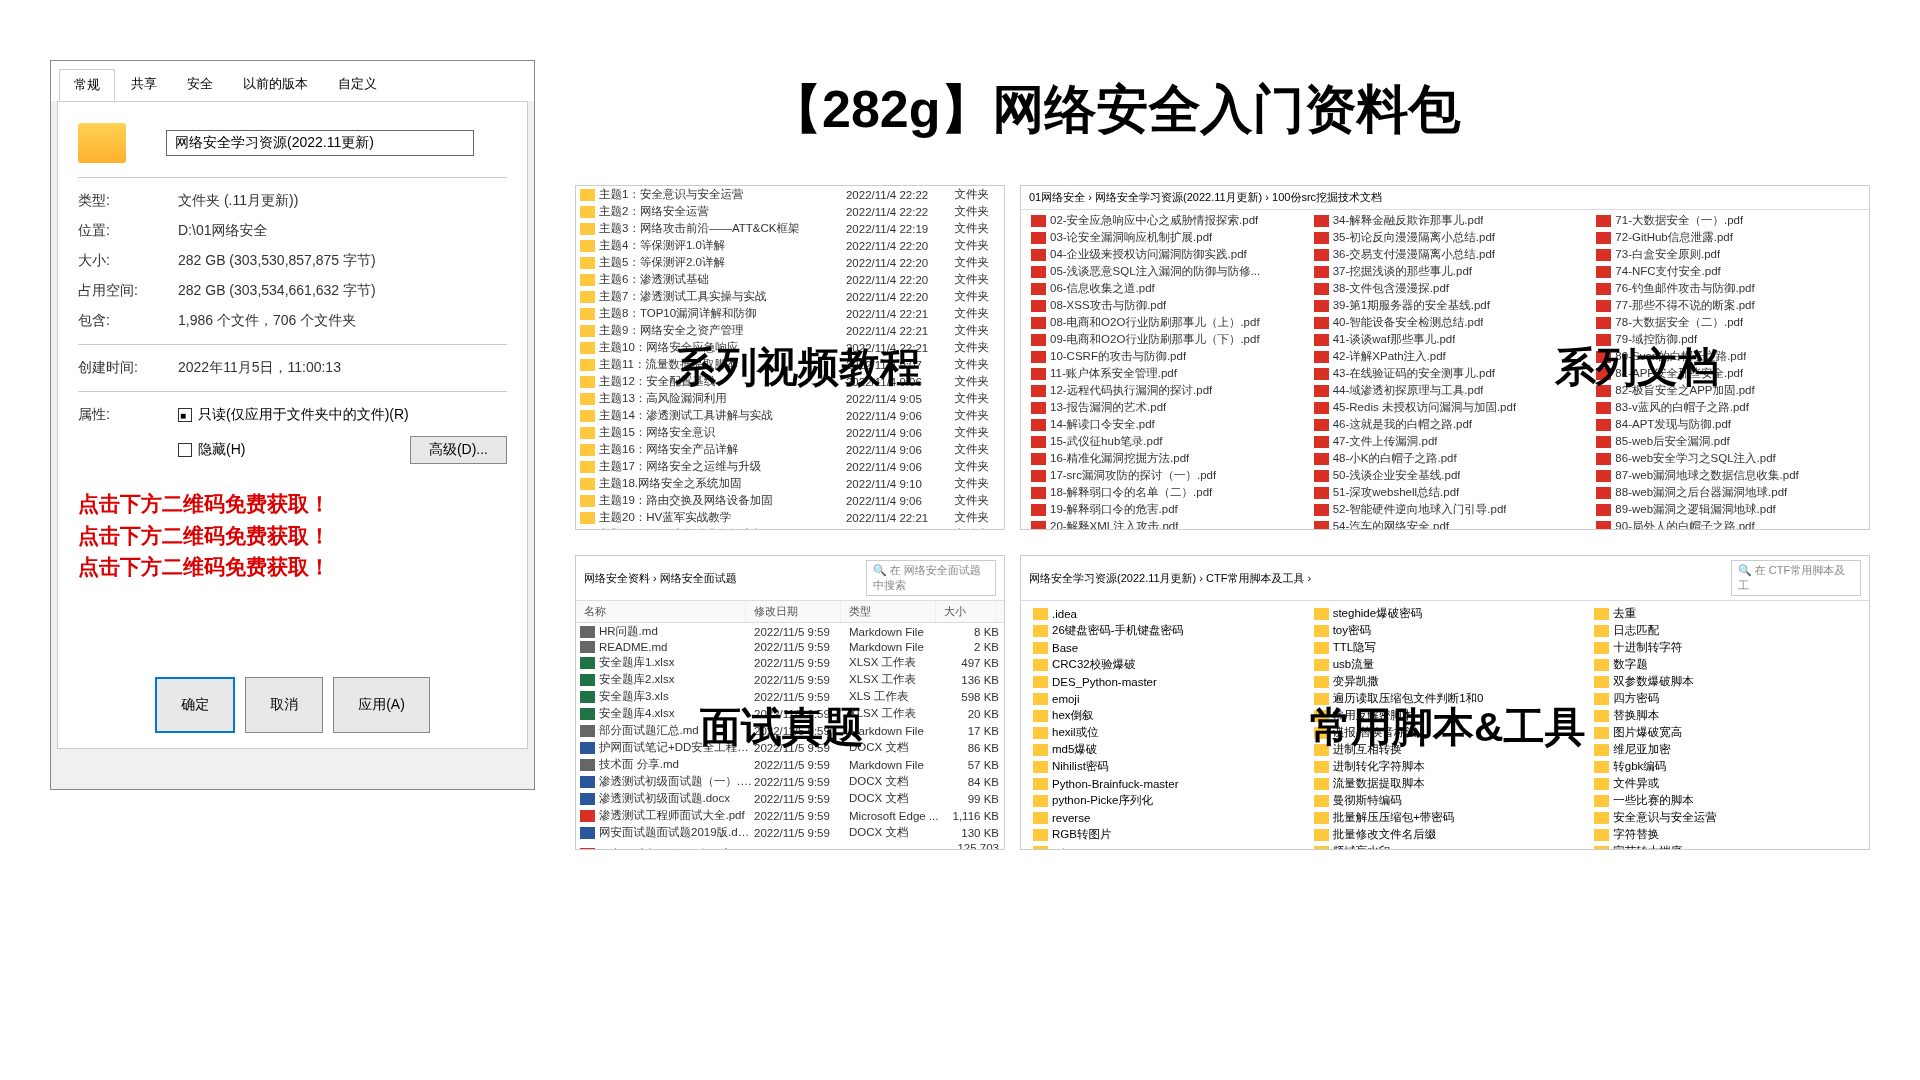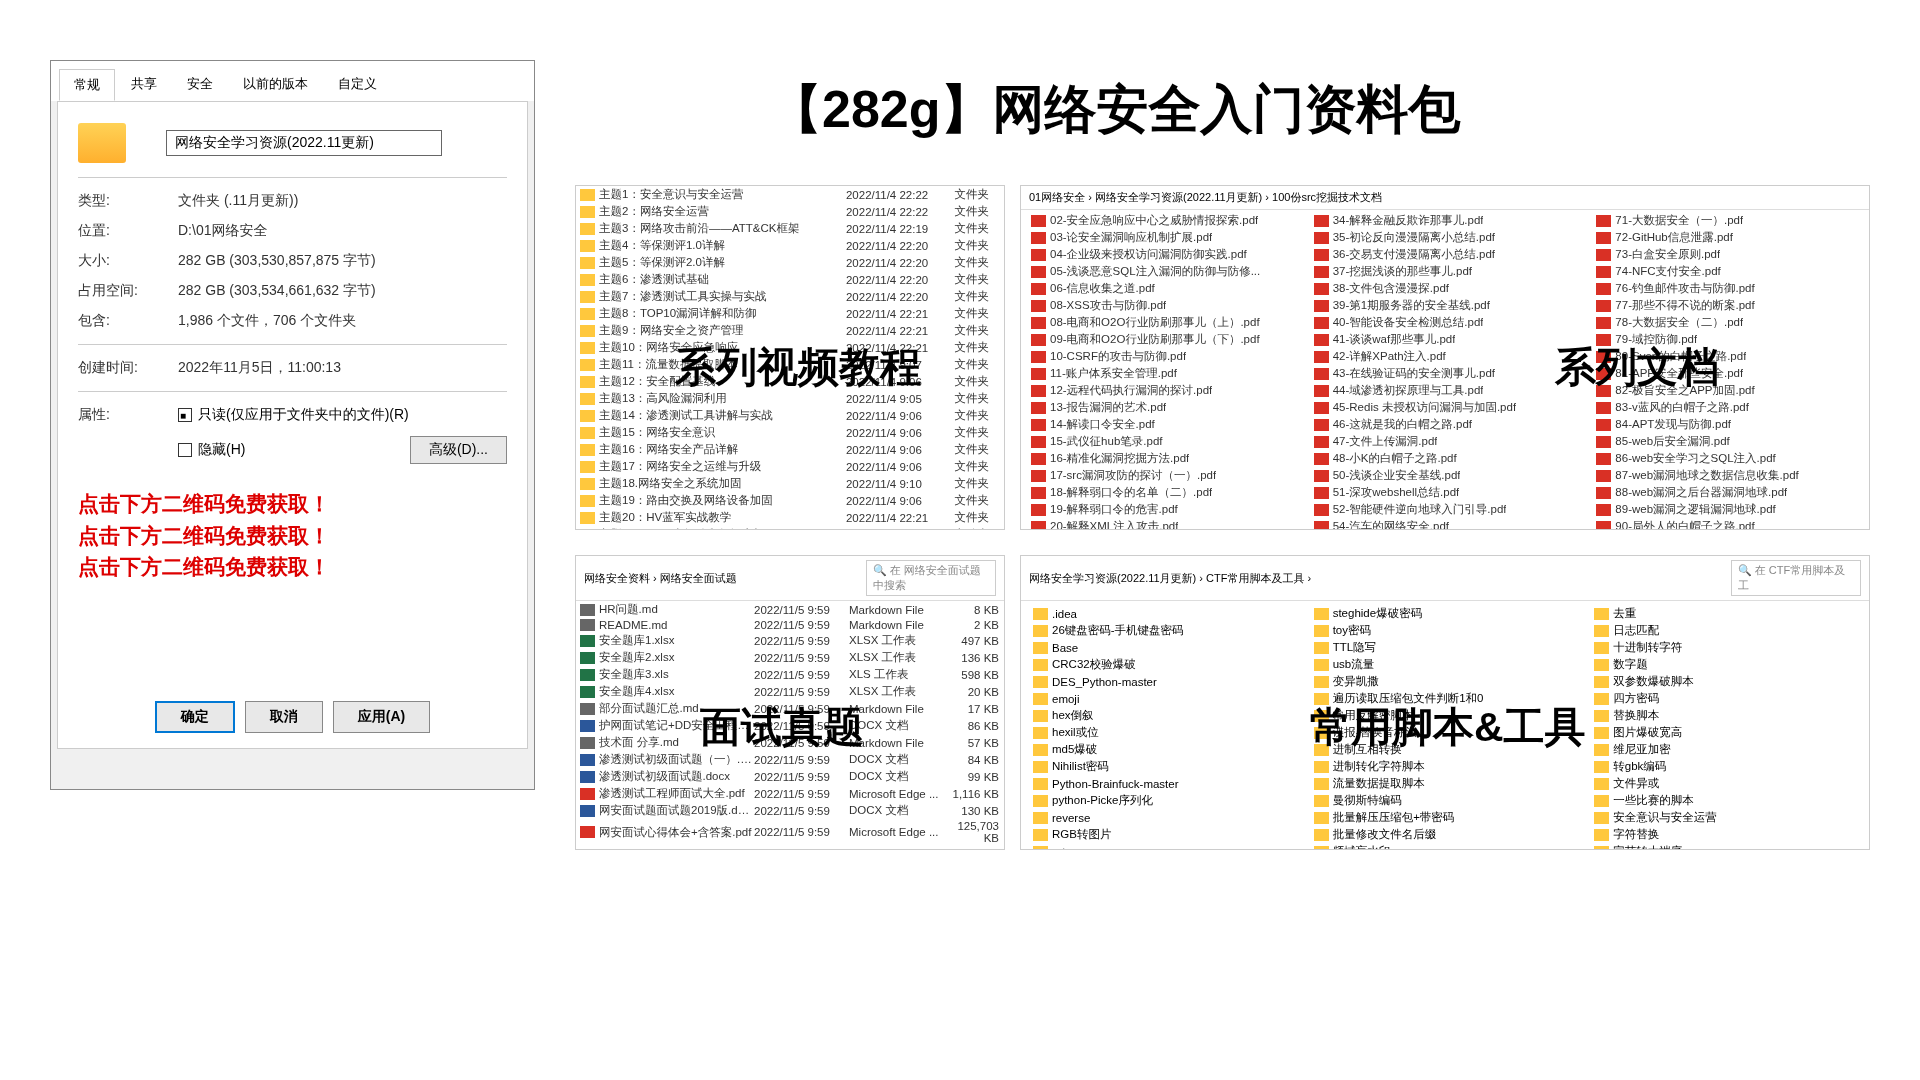--- a/index.html
+++ b/index.html
@@ -10,30 +10,30 @@
 .prop-dialog { position: absolute; left: 50px; top: 60px; width: 485px; height: 730px; border: 1px solid #888; background: #f0f0f0; }
 .prop-title { display: flex; align-items: center; padding: 6px 10px; background: #fff; border-bottom: 1px solid #ddd; }
 .folder-icon-sm { width: 16px; height: 16px; background: #ffc83d; margin-right: 8px; border-radius: 2px; }
 .close-x { margin-left: auto; font-size: 18px; font-weight: 300; cursor: pointer; }
 .tabs { display: flex; padding: 8px 8px 0; background: #fff; gap: 2px; }
 .tab { padding: 6px 14px; font-size: 13px; cursor: pointer; }
 .tab.active { border: 1px solid #ccc; border-bottom: 1px solid #fff; background: #fff; }
 .prop-body { background: #fff; margin: 0 6px 6px; padding: 15px 20px; border: 1px solid #ccc; height: calc(100% - 80px); display: flex; flex-direction: column; }
 .prop-row { display: flex; align-items: center; margin: 6px 0; font-size: 14px; }
 .folder-icon-lg { width: 48px; height: 40px; background: linear-gradient(#ffd256, #ffb02e); border-radius: 3px; margin-right: 40px; }
-.folder-input { border: 1px solid #666; padding: 4px 8px; width: 276px; font-size: 14px; }
+.folder-input { border: 1px solid #666; padding: 4px 8px; width: 308px; font-size: 14px; }
 .prop-label { width: 100px; color: #333; }
 .prop-value { color: #333; }
 .hr { border-top: 1px solid #ccc; margin: 8px 0; }
 .checkbox { width: 14px; height: 14px; border: 1px solid #333; display: inline-block; margin-right: 6px; }
 .checkbox.checked::after { content: '■'; font-size: 10px; position: relative; top: -3px; left: 1px; }
 .adv-btn { border: 1px solid #888; padding: 4px 18px; margin-left: auto; background: #e8e8e8; font-size: 14px; cursor: pointer; }
 .red-text { color: #d00; font-weight: 900; font-size: 21px; margin-top: 18px; line-height: 1.5; }
 .btn-row { margin-top: auto; display: flex; gap: 10px; justify-content: center; padding-top: 15px; }
-.dlg-btn { border: 1px solid #888; padding: 5px 24px; background: #e8e8e8; font-size: 14px; cursor: pointer; font-weight: bold; }
+.dlg-btn { border: 1px solid #888; padding: 17px 24px; background: #e8e8e8; font-size: 14px; cursor: pointer; }
 .dlg-btn.primary { border: 2px solid #0078d4; }
 
 
 .pane { position: absolute; background: #fff; border: 1px solid #ccc; overflow: hidden; }
 .pane-header { display: flex; background: #f9f9f9; border-bottom: 1px solid #ddd; font-size: 11px; color: #555; }
 .col { padding: 3px 8px; border-right: 1px solid #eee; }
 .row { display: flex; padding: 1px 0; font-size: 11.5px; color: #333; align-items: center; }
 .fi { width: 15px; height: 12px; margin: 0 4px; flex-shrink: 0; }
 .fi-folder { background: #ffc83d; }
 .fi-pdf { background: #d93025; }
@@ -491,20 +491,26 @@
       </div>
   </div>
 </div>
 <div class="overlay-label" style="left:1555px;top:340px">系列文档</div>
 
 <div class="pane" style="left:575px;top:555px;width:430px;height:295px">
   <div class="crumb-bar">
     <span>网络安全资料 › 网络安全面试题</span>
     <span class="search-box">🔍 <span>在 网络安全面试题 中搜索</span></span>
   </div>
+  <div class="pane-header" id="p3-head">
+      <div class="col" style="width:170px">名称</div>
+      <div class="col" style="width:95px">修改日期</div>
+      <div class="col" style="width:95px">类型</div>
+      <div class="col" style="width:60px">大小</div>
+    </div>
   <div id="pane3-body">
       <div class="row">
         <span class="fi fi-md"></span>
         <span style="width:155px;overflow:hidden;text-overflow:ellipsis;white-space:nowrap">HR问题.md</span>
         <span style="width:95px">2022/11/5 9:59</span>
         <span style="width:95px">Markdown File</span>
         <span style="width:55px;text-align:right">8 KB</span>
       </div>
       <div class="row">
         <span class="fi fi-md"></span>

